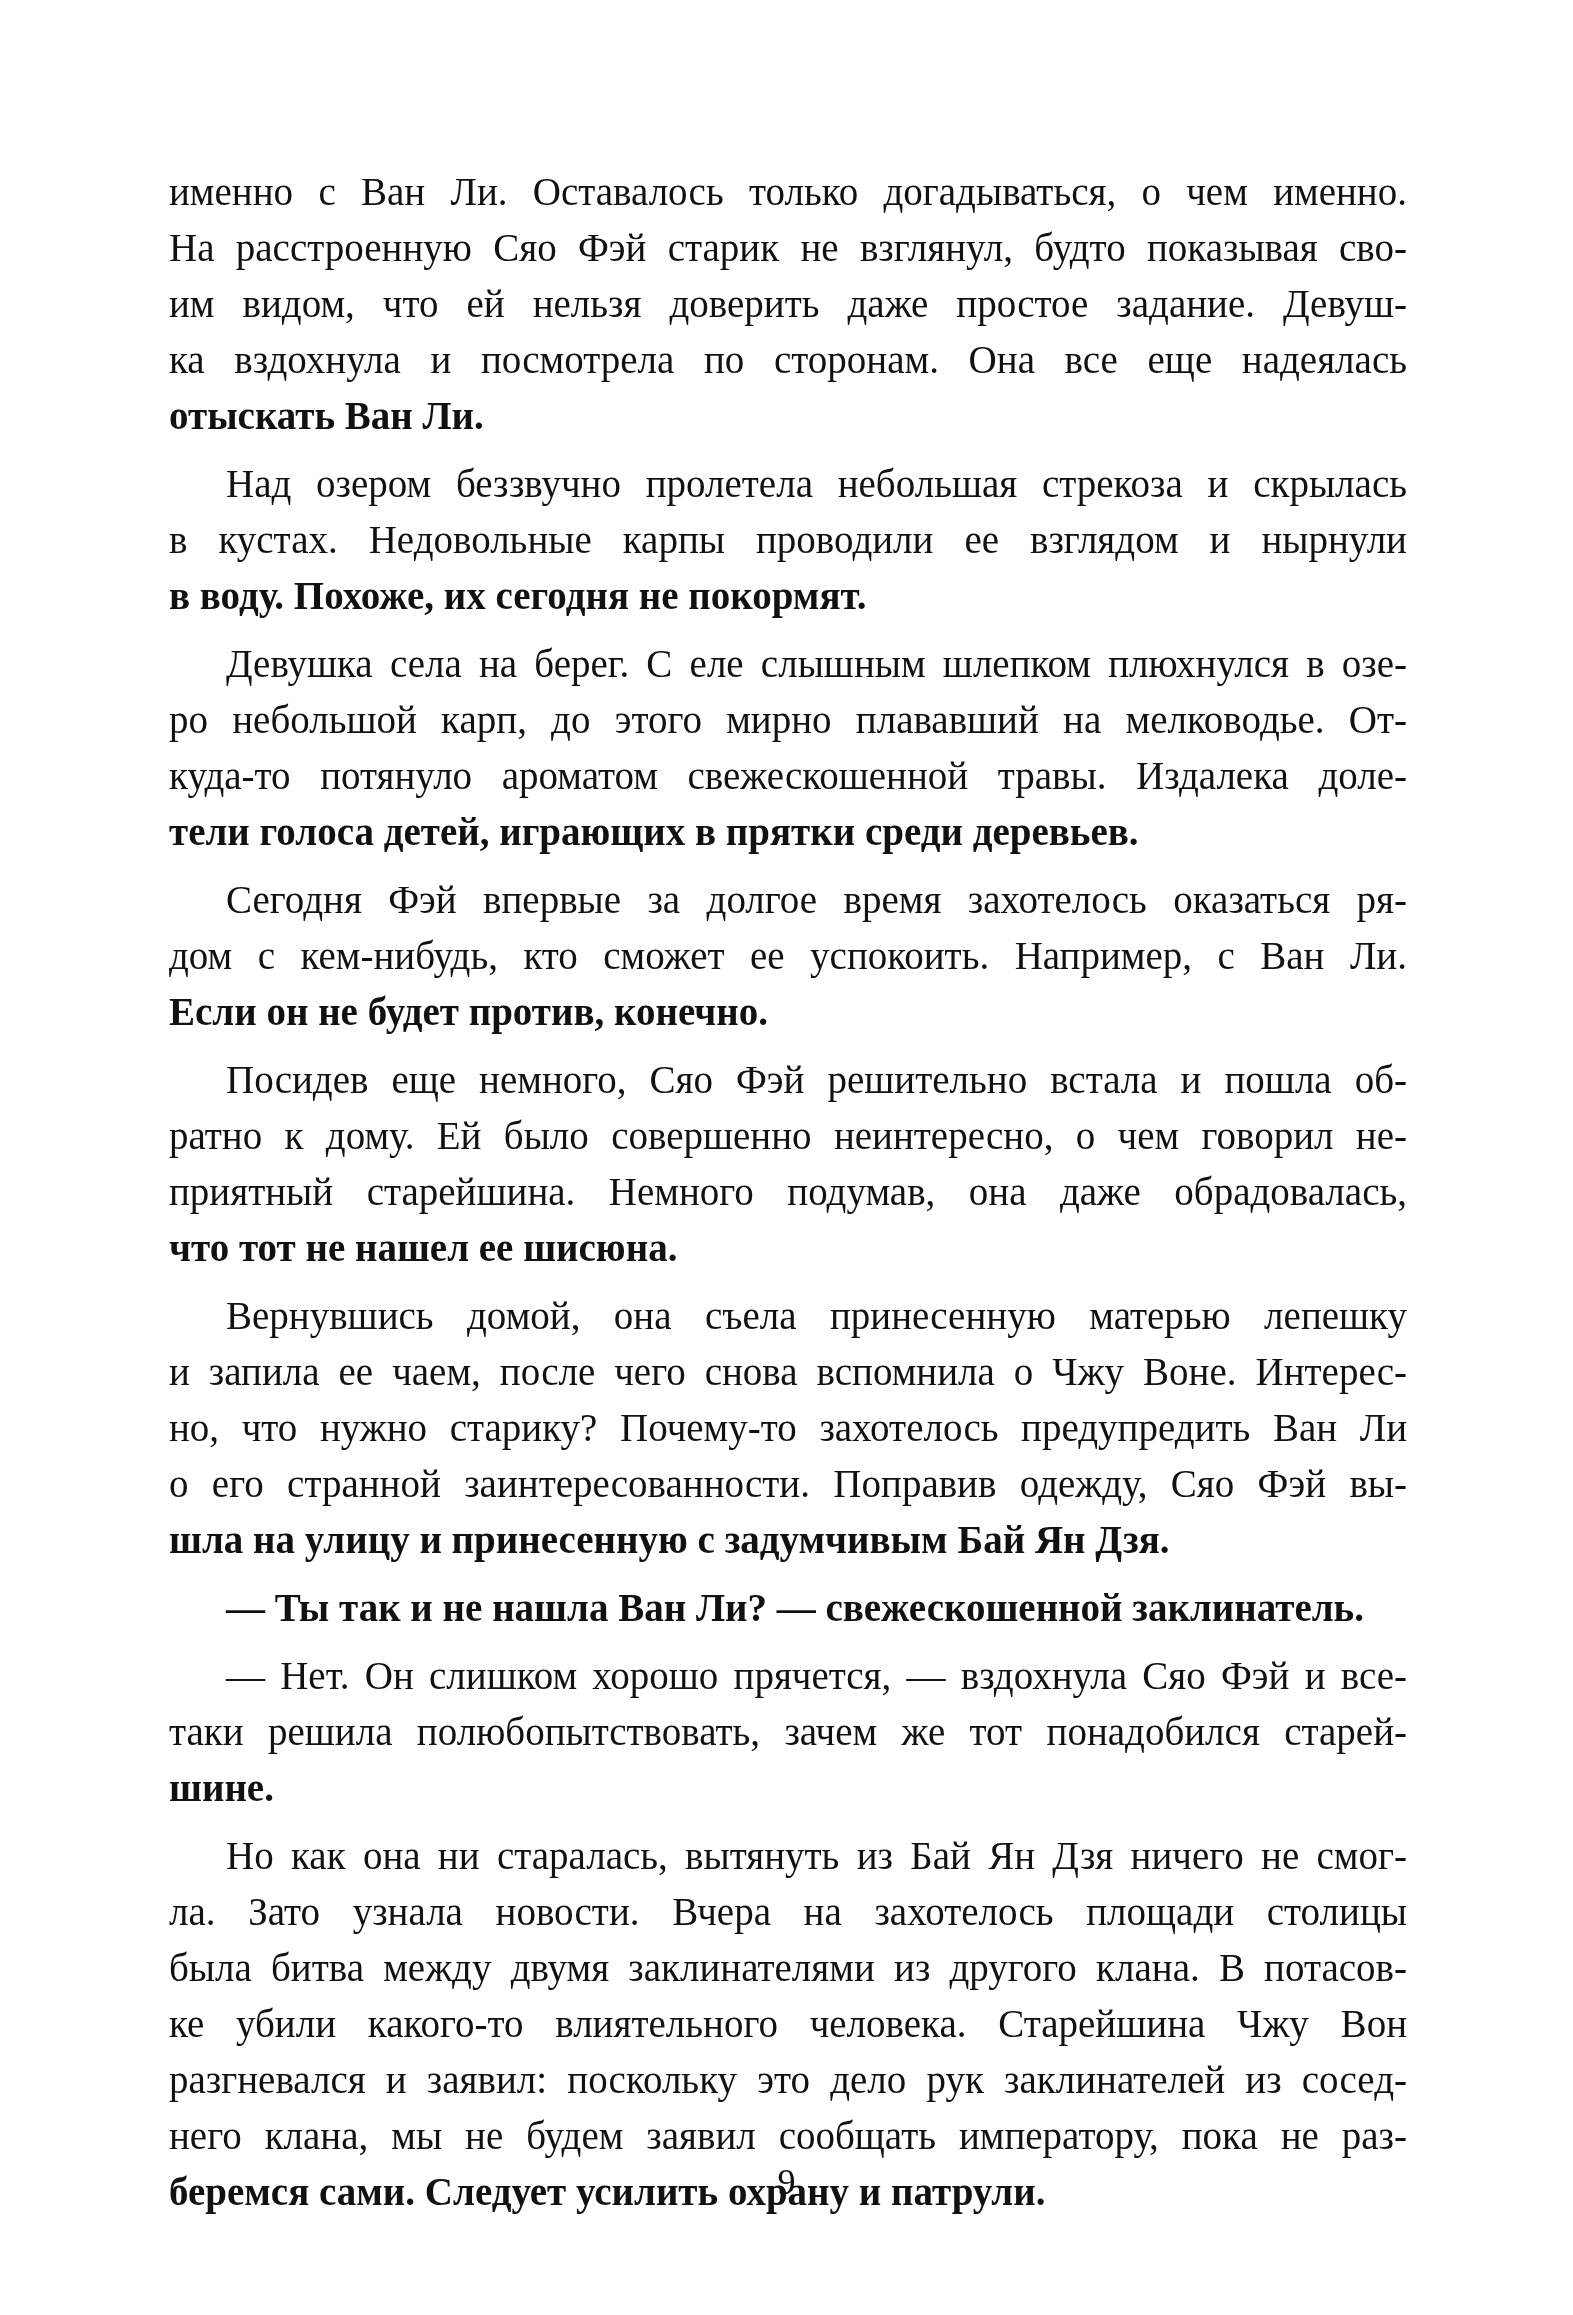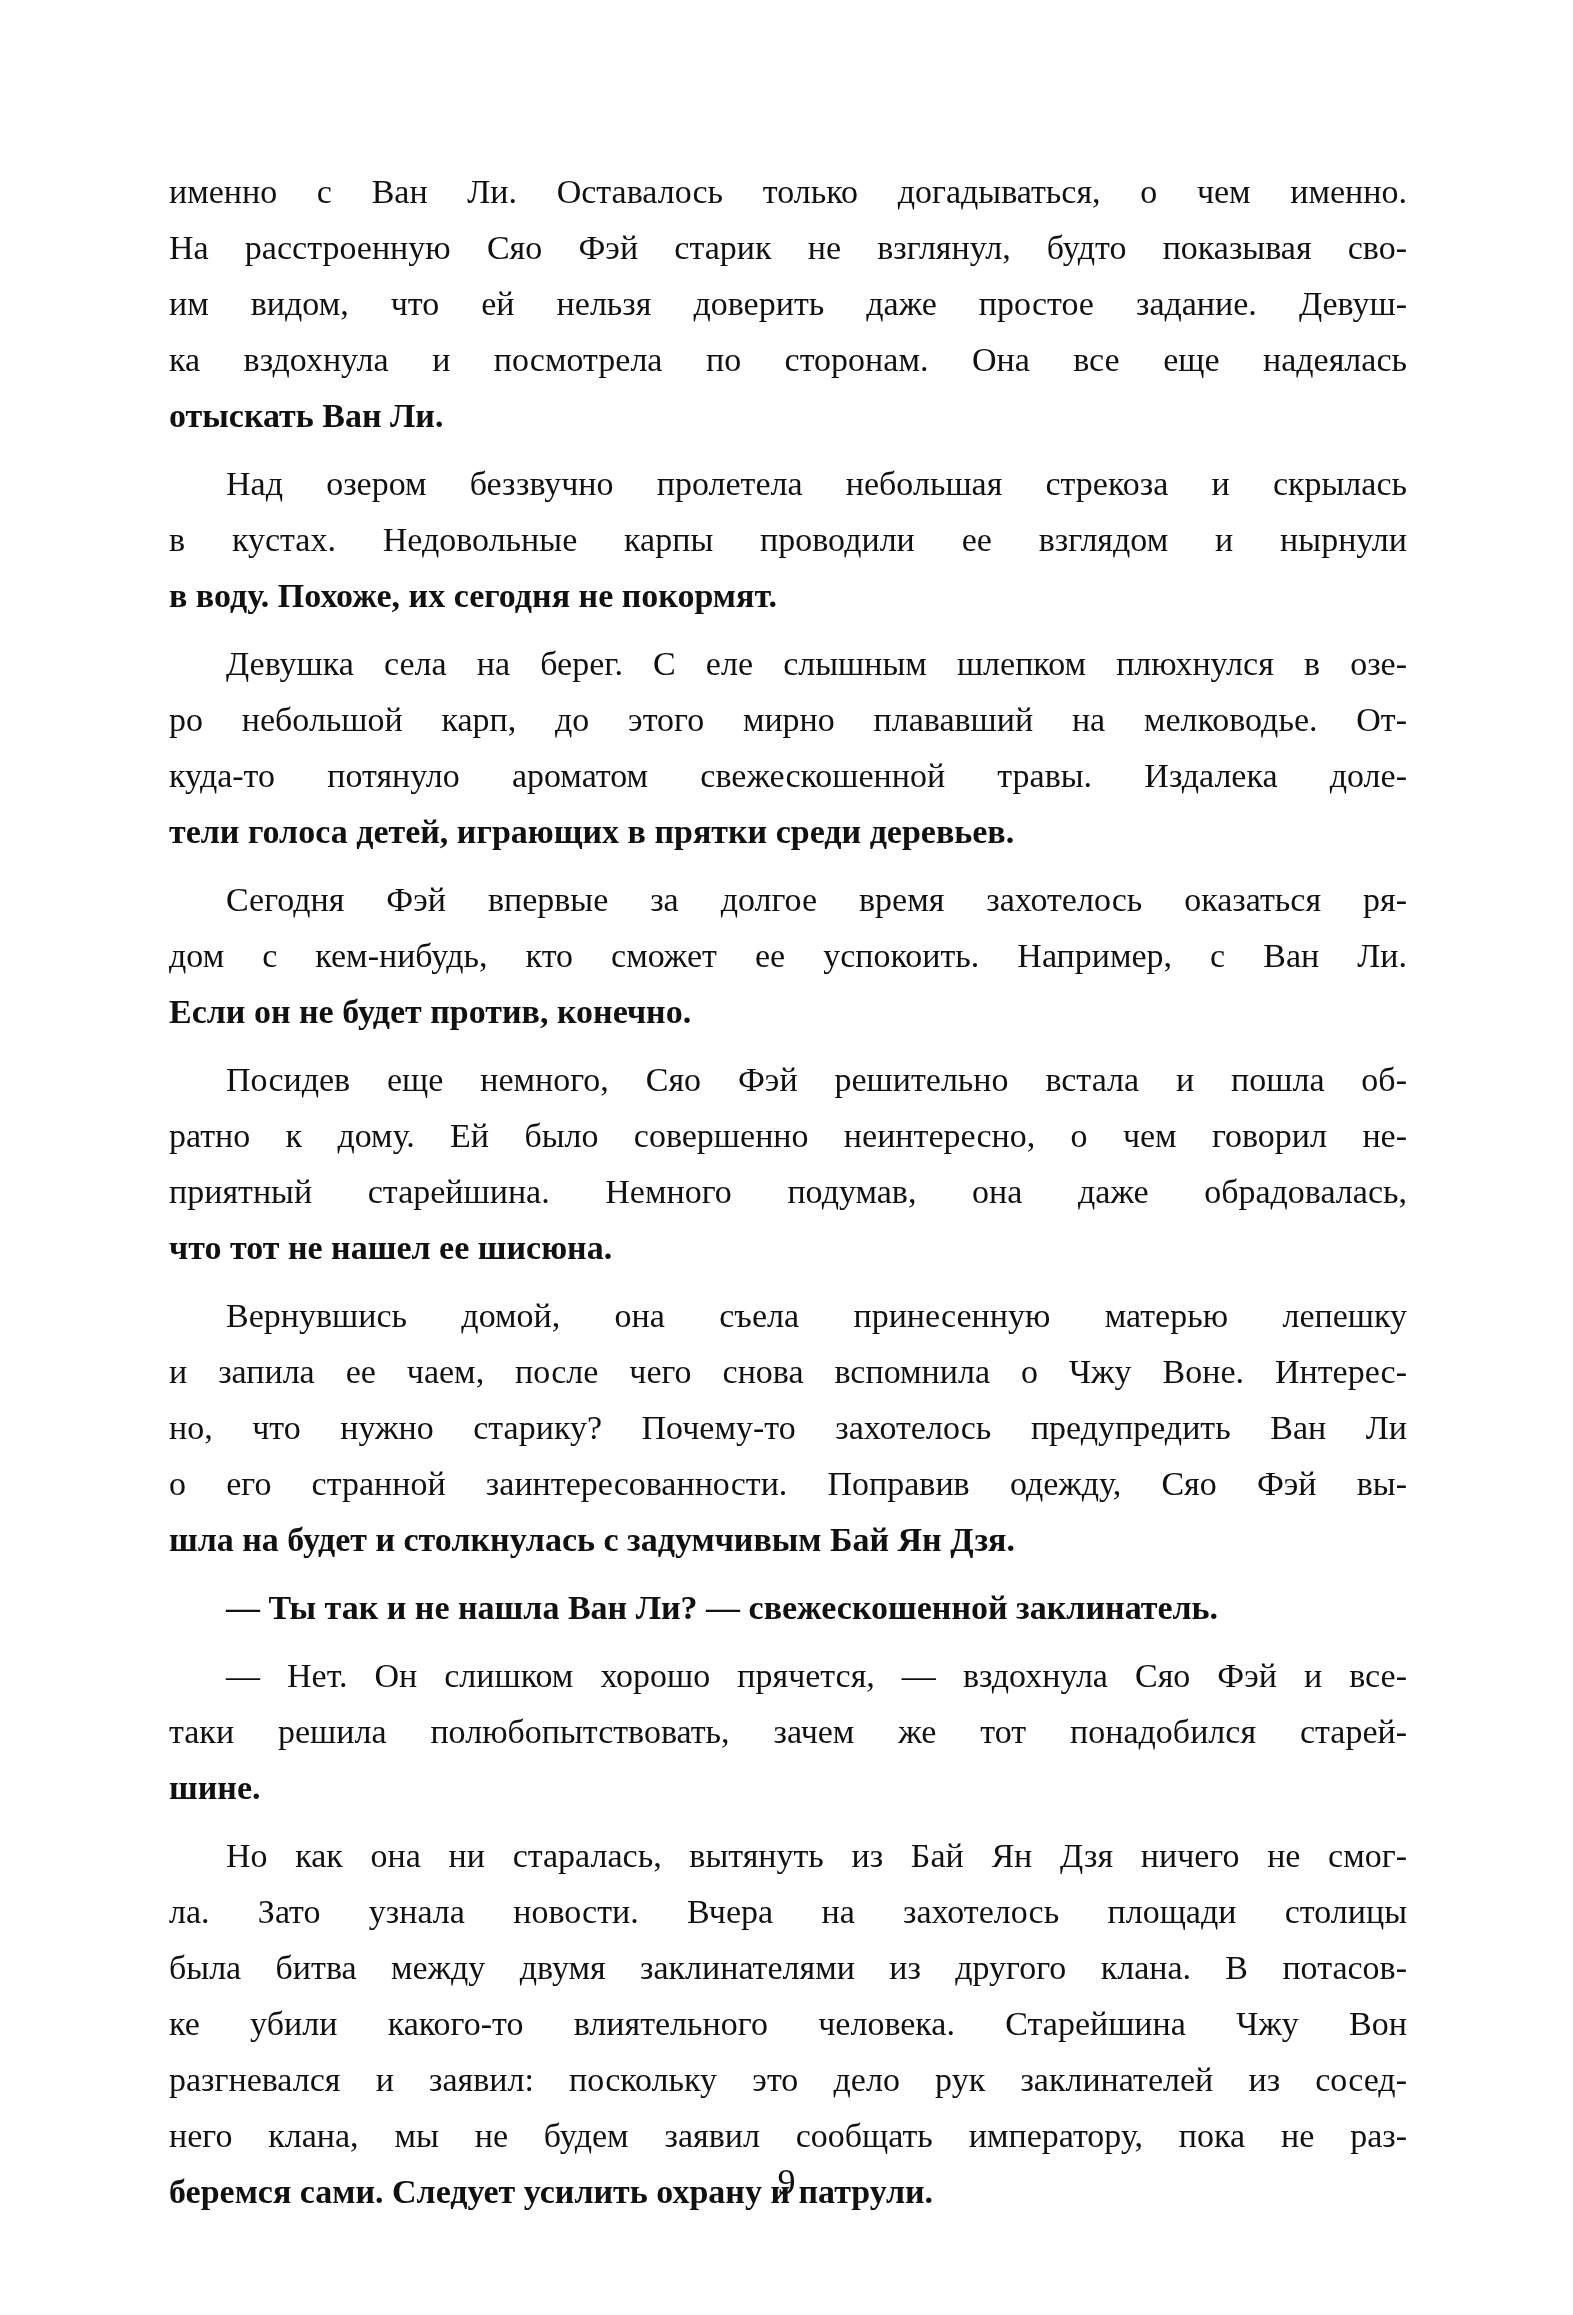--- a/index.html
+++ b/index.html
@@ -16,21 +16,21 @@
       font-family: "Liberation Serif", "DejaVu Serif", serif;
     }
     .page-body {
       position: absolute;
       left: 169px;
       top: 164px;
       width: 1238px;
     }
     .paragraph {
       margin: 0;
-      font-size: 34px;
+      font-size: 39px;
       line-height: 56px;
     }
     .line {
       display: block;
       text-align: justify;
       text-align-last: justify;
       white-space: nowrap;
       overflow: visible;
     }
     .line.last {
@@ -82,21 +82,21 @@
     <span class="line indent">Посидев еще немного, Сяо Фэй решительно встала и пошла об-</span>
     <span class="line">ратно к дому. Ей было совершенно неинтересно, о чем говорил не-</span>
     <span class="line">приятный старейшина. Немного подумав, она даже обрадовалась,</span>
     <span class="line last">что тот не нашел ее шисюна.</span>
   </p>
   <p class="paragraph">
     <span class="line indent">Вернувшись домой, она съела принесенную матерью лепешку</span>
     <span class="line">и запила ее чаем, после чего снова вспомнила о Чжу Воне. Интерес-</span>
     <span class="line">но, что нужно старику? Почему-то захотелось предупредить Ван Ли</span>
     <span class="line">о его странной заинтересованности. Поправив одежду, Сяо Фэй вы-</span>
-    <span class="line last">шла на будет и столкнулась с задумчивым Бай Ян Дзя.</span>
+    <span class="line last">шла на улицу и принесенную с задумчивым Бай Ян Дзя.</span>
   </p>
   <p class="paragraph">
     <span class="line indent last">— Ты так и не нашла Ван Ли? — свежескошенной заклинатель.</span>
   </p>
   <p class="paragraph">
     <span class="line indent">— Нет. Он слишком хорошо прячется, — вздохнула Сяо Фэй и все-</span>
     <span class="line">таки решила полюбопытствовать, зачем же тот понадобился старей-</span>
     <span class="line last">шине.</span>
   </p>
   <p class="paragraph">

